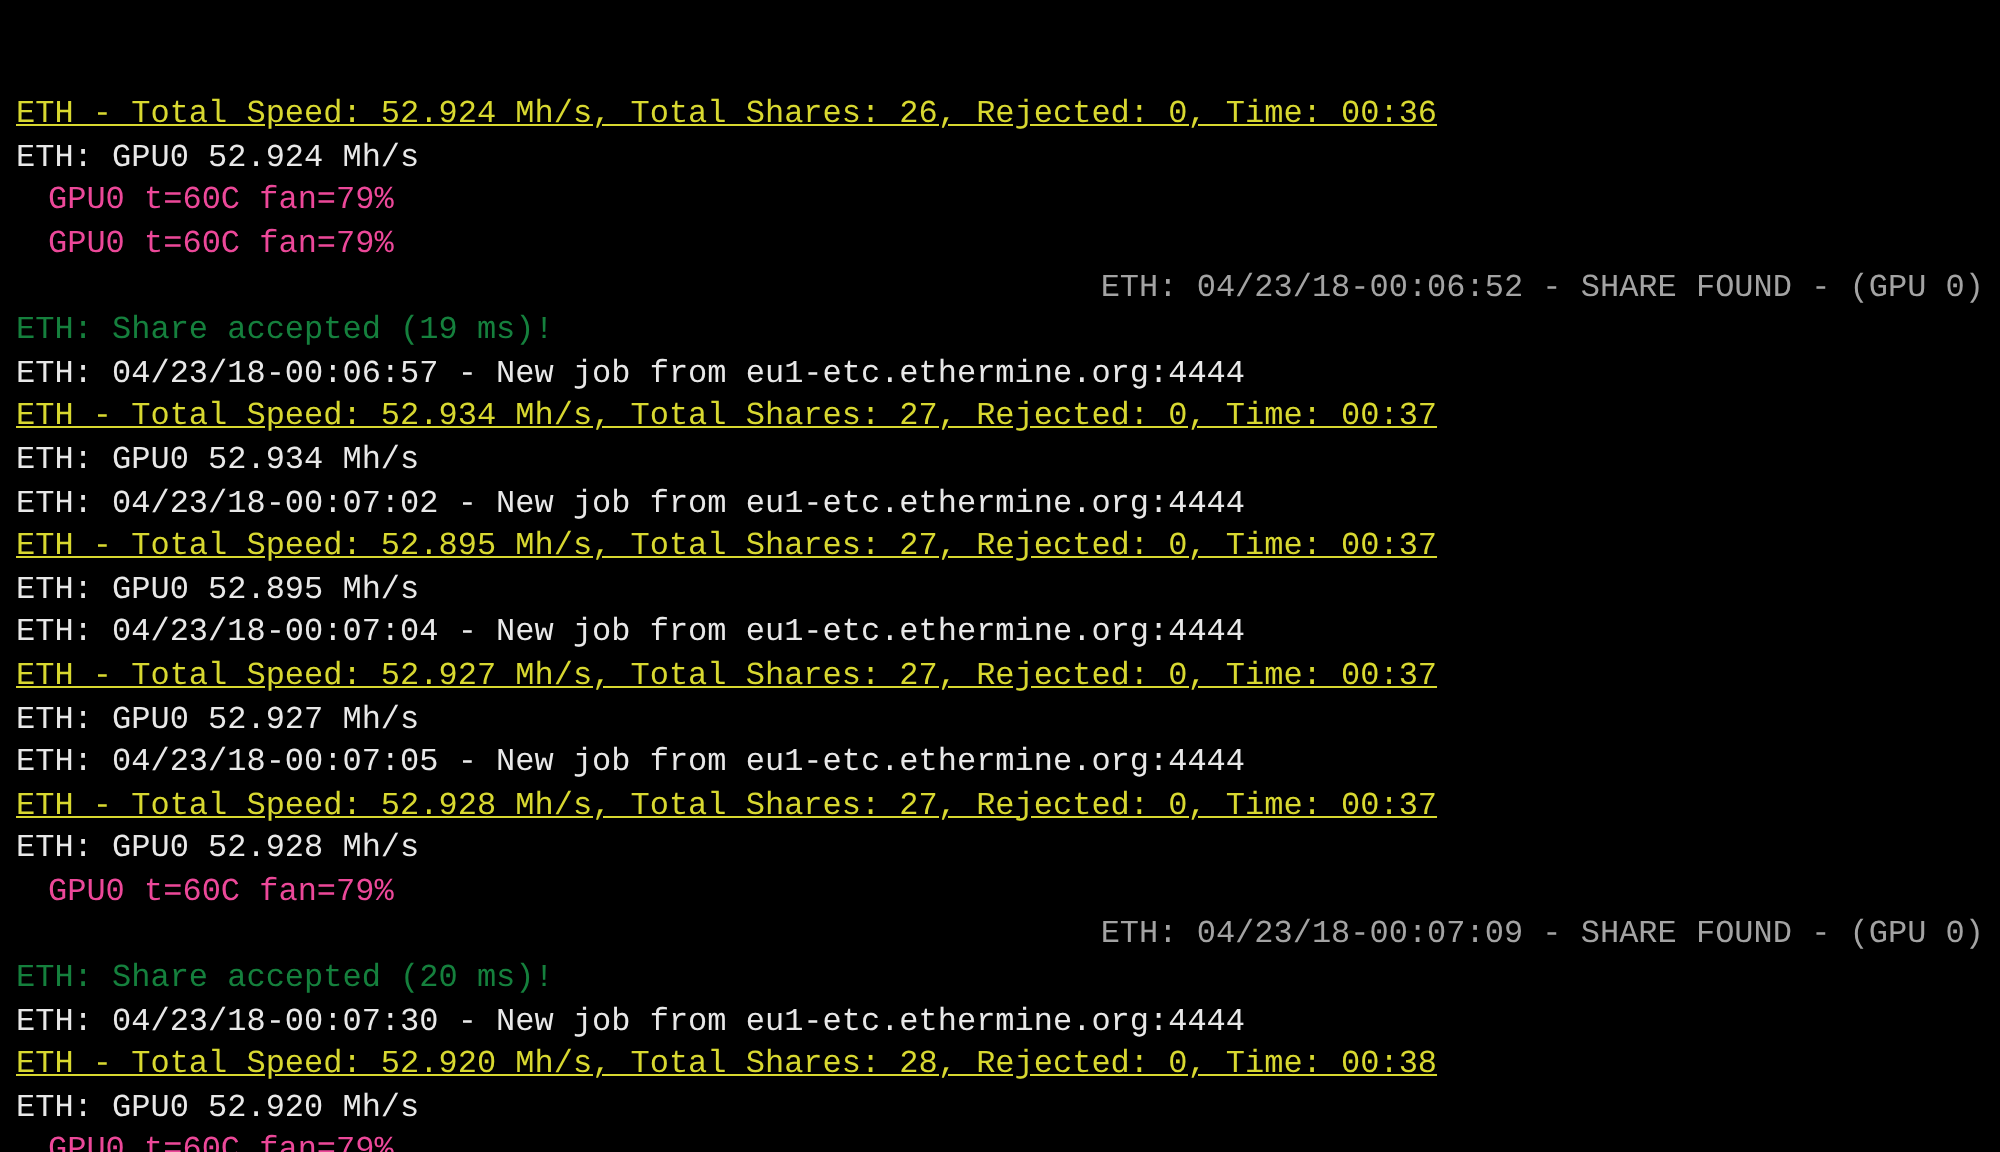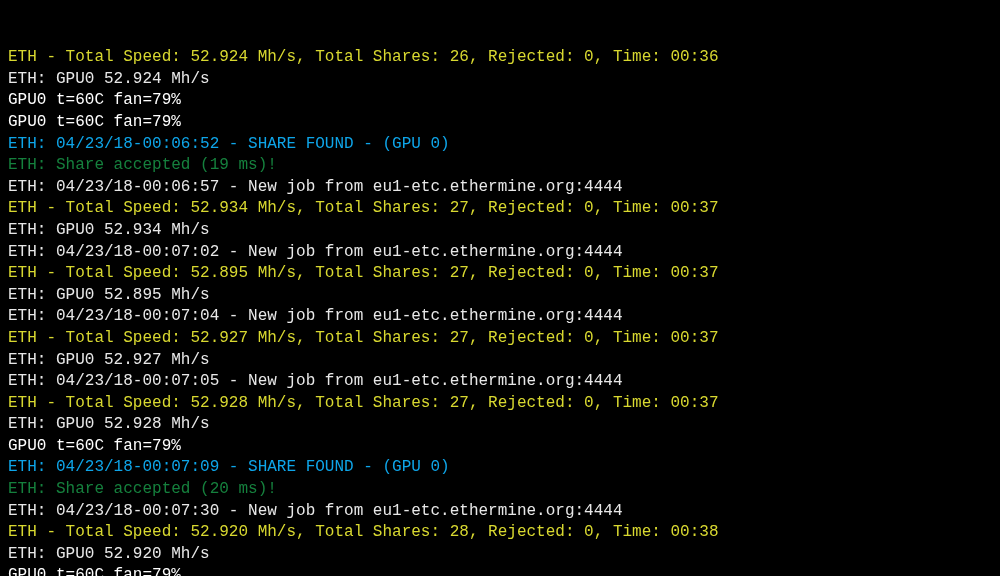--- a/index.html
+++ b/index.html
@@ -18,24 +18,24 @@
       height: 576px;
       overflow: hidden;
     }
     .terminal {
       white-space: pre;
     }
     .line {
       display: block;
     }
     .white { color: #e8e8e8; }
-    .cyan { color: #ffffff; }
-    .red { color: #0ea5e9; }
+    .cyan { color: #ec4899; margin-left: 16px; }
+    .red { color: #a3a3a3; text-align: right; }
     .green { color: #15803d; }
-    .yellow { color: #d8d830; }
+    .yellow { color: #d8d830; text-decoration: underline; }
   </style>
 </head>
 <body>
 
 <div class="terminal">
   <div id="lines-container"><div class="line yellow">ETH - Total Speed: 52.924 Mh/s, Total Shares: 26, Rejected: 0, Time: 00:36</div><div class="line white">ETH: GPU0 52.924 Mh/s</div><div class="line cyan">GPU0 t=60C fan=79%</div><div class="line cyan">GPU0 t=60C fan=79%</div><div class="line red">ETH: 04/23/18-00:06:52 - SHARE FOUND - (GPU 0)</div><div class="line green">ETH: Share accepted (19 ms)!</div><div class="line white">ETH: 04/23/18-00:06:57 - New job from eu1-etc.ethermine.org:4444</div><div class="line yellow">ETH - Total Speed: 52.934 Mh/s, Total Shares: 27, Rejected: 0, Time: 00:37</div><div class="line white">ETH: GPU0 52.934 Mh/s</div><div class="line white">ETH: 04/23/18-00:07:02 - New job from eu1-etc.ethermine.org:4444</div><div class="line yellow">ETH - Total Speed: 52.895 Mh/s, Total Shares: 27, Rejected: 0, Time: 00:37</div><div class="line white">ETH: GPU0 52.895 Mh/s</div><div class="line white">ETH: 04/23/18-00:07:04 - New job from eu1-etc.ethermine.org:4444</div><div class="line yellow">ETH - Total Speed: 52.927 Mh/s, Total Shares: 27, Rejected: 0, Time: 00:37</div><div class="line white">ETH: GPU0 52.927 Mh/s</div><div class="line white">ETH: 04/23/18-00:07:05 - New job from eu1-etc.ethermine.org:4444</div><div class="line yellow">ETH - Total Speed: 52.928 Mh/s, Total Shares: 27, Rejected: 0, Time: 00:37</div><div class="line white">ETH: GPU0 52.928 Mh/s</div><div class="line cyan">GPU0 t=60C fan=79%</div><div class="line red">ETH: 04/23/18-00:07:09 - SHARE FOUND - (GPU 0)</div><div class="line green">ETH: Share accepted (20 ms)!</div><div class="line white">ETH: 04/23/18-00:07:30 - New job from eu1-etc.ethermine.org:4444</div><div class="line yellow">ETH - Total Speed: 52.920 Mh/s, Total Shares: 28, Rejected: 0, Time: 00:38</div><div class="line white">ETH: GPU0 52.920 Mh/s</div><div class="line cyan">GPU0 t=60C fan=79%</div></div>
   
   
 </div>
 

